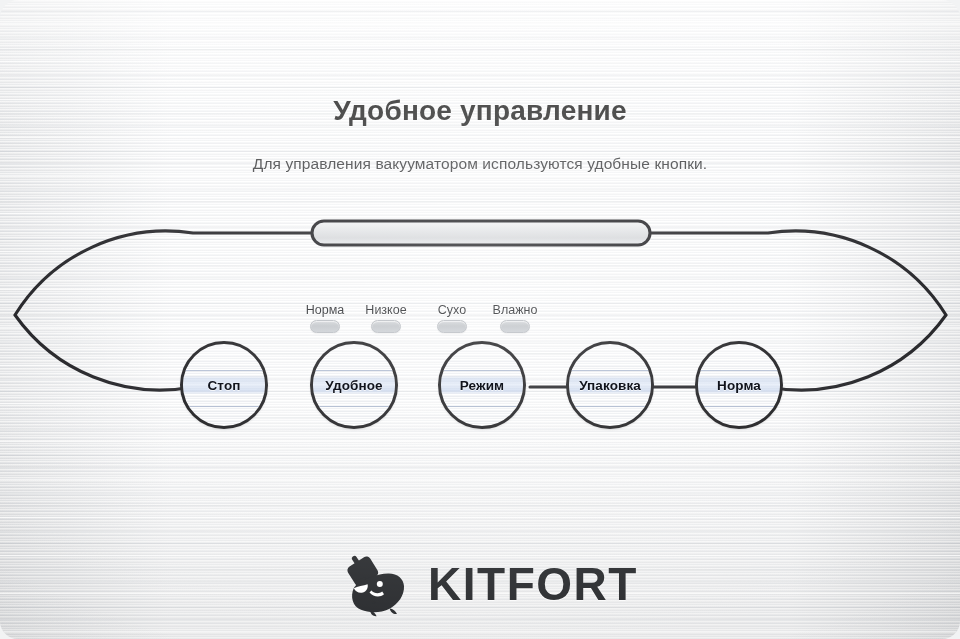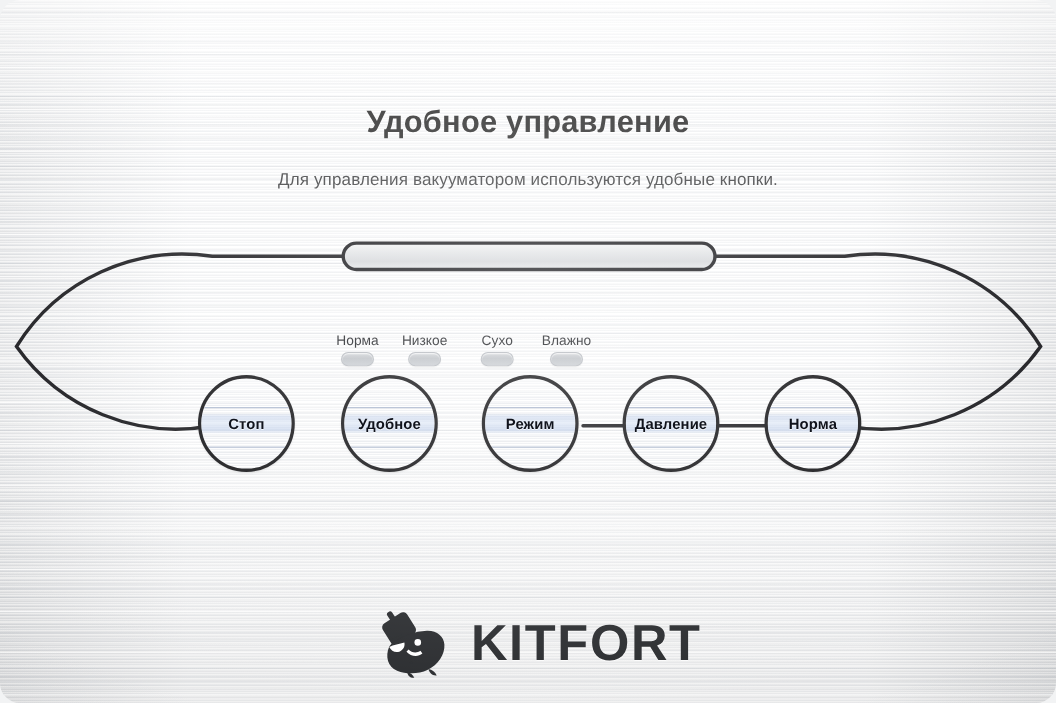--- a/index.html
+++ b/index.html
@@ -184,21 +184,21 @@
     <div class="hair" style="top:26px;"></div>
     <div class="hair" style="top:62px;"></div>
     <div class="band"></div>
     <span class="lbl">Режим</span>
   </div>
 
   <div class="btn" style="left:566px;top:341px;">
     <div class="hair" style="top:26px;"></div>
     <div class="hair" style="top:62px;"></div>
     <div class="band"></div>
-    <span class="lbl">Давление</span>
+    <span class="lbl">Упаковка</span>
   </div>
 
   <div class="btn" style="left:695px;top:341px;">
     <div class="hair" style="top:26px;"></div>
     <div class="hair" style="top:62px;"></div>
     <div class="band"></div>
     <span class="lbl">Норма</span>
   </div>
 
   <div id="logo">

